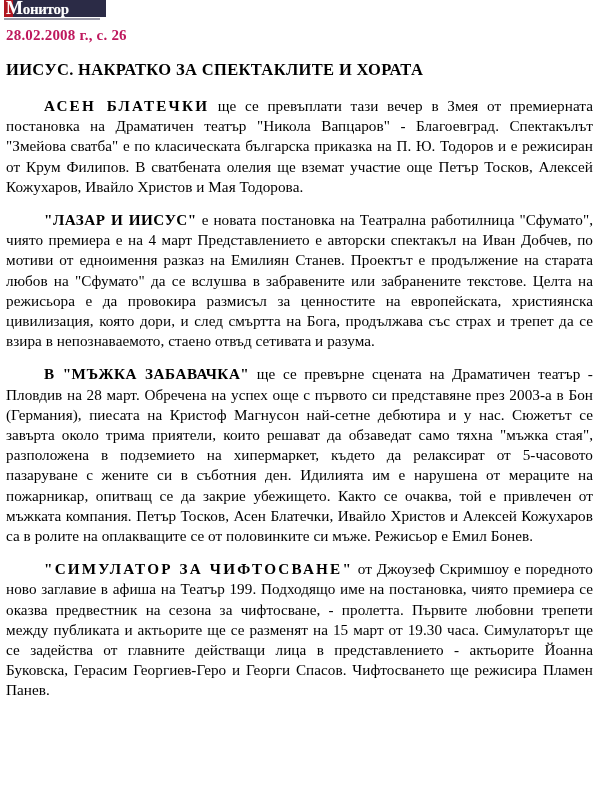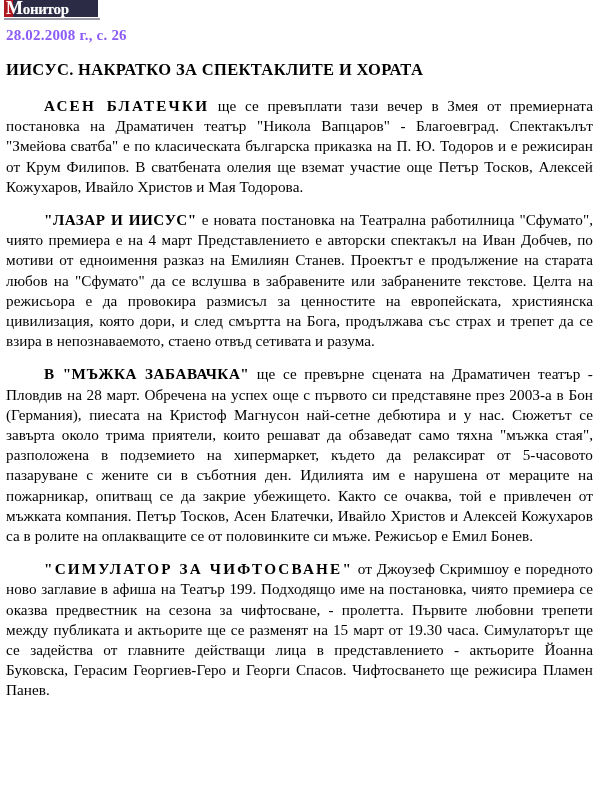--- a/index.html
+++ b/index.html
@@ -28,21 +28,21 @@
   
   .masthead {
     position: relative;
     width: 100%;
     height: 22px;
   }
   .logo {
     position: absolute;
     left: 0;
     top: 0;
-    width: 94px;
+    width: 102px;
     height: 17px;
     background: #2b2b46;
     overflow: hidden;
   }
   .logo-redbar {
     position: absolute;
     left: 0;
     top: 0;
     width: 9px;
     height: 17px;
@@ -74,21 +74,21 @@
     background: #9a9aa8;
   }
 
   .dateline {
     margin: 4px 0 0 2px;
     font-family: "Liberation Serif", "DejaVu Serif", serif;
     font-weight: bold;
     font-size: 15px;
     line-height: 18px;
     letter-spacing: 0.2px;
-    color: #8b5cf6;
+    color: #be185d;
   }
 
   
   .headline {
     margin: 16px 0 0 2px;
     font-family: "Liberation Serif", "DejaVu Serif", serif;
     font-weight: bold;
     font-size: 16.5px;
     line-height: 20px;
     letter-spacing: 0.35px;

